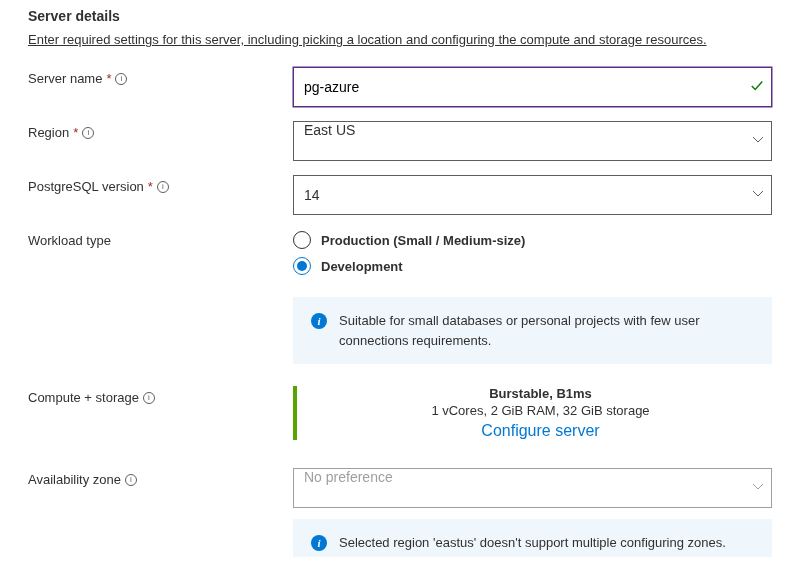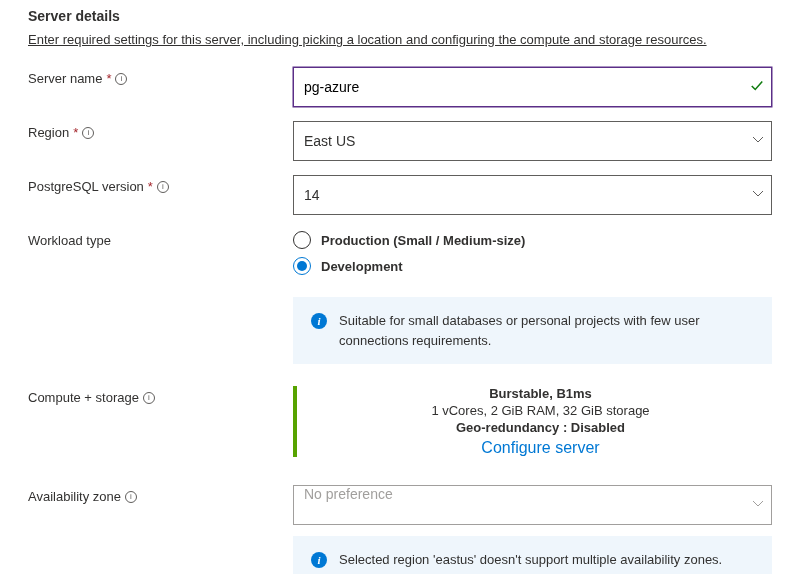--- a/index.html
+++ b/index.html
@@ -171,21 +171,21 @@
 </div>
 
 <div class="row">
   <div class="label-col">
     <span>Region</span>
     <span class="required">*</span>
     <span class="info-icon">i</span>
   </div>
   <div class="field-col">
     <div class="input-wrap">
-      <div class="select" style="display:flex;align-items:center;">
+      <div class="select" style="display:flex;align-items:flex-start;">
         <span>East US</span>
       </div>
       <span class="chevron-icon">
         <svg width="12" height="12" viewBox="0 0 12 12">
             <path fill="none" stroke="currentColor" stroke-width="1" d="M1 3.5 L6 8.5 L11 3.5"></path>
           </svg>
       </span>
     </div>
   </div>
 </div>
@@ -242,21 +242,20 @@
 
 <div class="row" style="margin-bottom:28px;">
   <div class="label-col">
     <span>Compute + storage</span>
     <span class="info-icon">i</span>
   </div>
   <div class="field-col">
     <div class="compute-block">
       <div class="compute-title">Burstable, B1ms</div>
       <div class="compute-spec">1 vCores, 2 GiB RAM, 32 GiB storage</div>
-      <div class="compute-geo">Geo-redundancy : Disabled</div>
       <a class="link">Configure server</a>
     </div>
   </div>
 </div>
 
 <div class="row" style="margin-bottom:11px;">
   <div class="label-col">
     <span>Availability zone</span>
     <span class="info-icon">i</span>
   </div>
@@ -272,16 +271,16 @@
       </span>
     </div>
   </div>
 </div>
 
 <div class="row" style="margin-bottom:0;">
   <div class="label-col"></div>
   <div class="field-col">
     <div class="info-banner" style="padding-bottom:4px;">
       <span class="info-banner-icon">i</span>
-      <span>Selected region 'eastus' doesn't support multiple availability zones.</span>
+      <span>Selected region 'eastus' doesn't support multiple configuring zones.</span>
     </div>
   </div>
 </div>
 
 </body></html>

